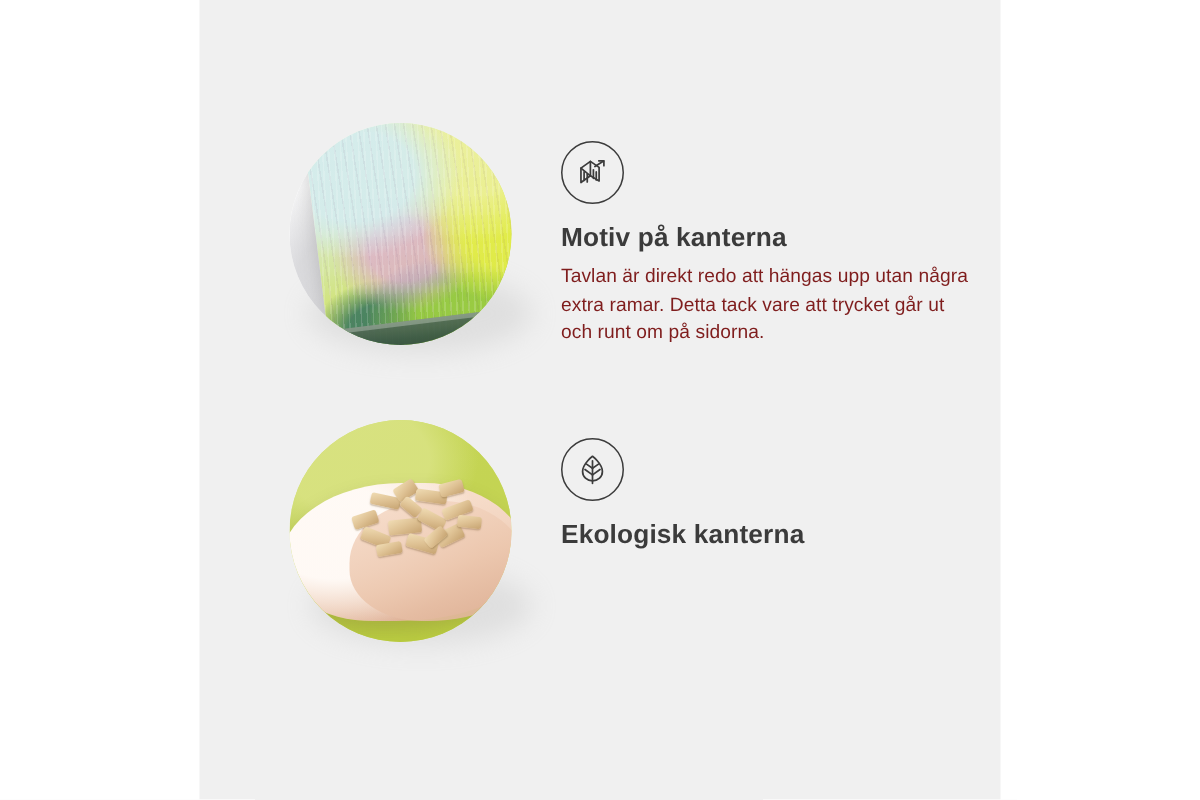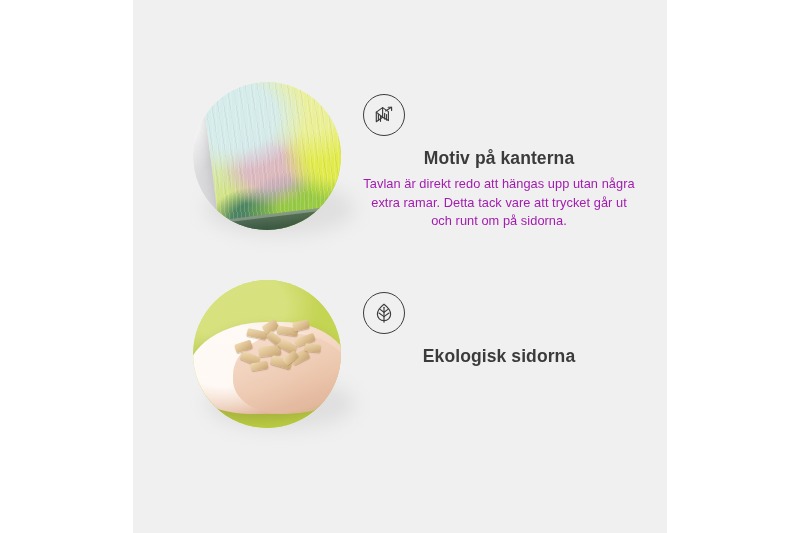--- a/index.html
+++ b/index.html
@@ -167,24 +167,23 @@
     width: 92px;
     height: 58px;
   }
   .chip {
     position: absolute;
     border-radius: 2px;
     background: linear-gradient(160deg, #f0dcb4 0%, #dec193 50%, #c6a371 100%);
     box-shadow: 0 1px 1px rgba(120,90,45,.35);
   }
   .text-block {
-    margin-left: 22px;
+    margin-left: 33px;
     padding-top: 12px;
     width: 272px;
-    text-align: center;
   }
 
   
   .icon-circle {
     width: 42px;
     height: 42px;
     border-radius: 50%;
     border: 1.6px solid #3c3c3c;
     display: flex;
     align-items: center;
@@ -199,21 +198,21 @@
     font-size: 17.5px;
     font-weight: 600;
     color: #3b3b3b;
     letter-spacing: .1px;
     line-height: 1.2;
   }
   .feature-desc {
     margin: 6px 0 0 0;
     font-size: 12.8px;
     line-height: 1.45;
-    color: #a21caf;
+    color: #7f1d1d;
     letter-spacing: .05px;
   }
 </style>
 </head>
 <body>
 
 <div class="page">
   <div class="canvas-area">
 
     <div class="media-shadow shadow-one"></div>
@@ -282,18 +281,18 @@
         <div class="icon-circle">
           <svg width="24" height="24" viewBox="0 0 24 24" fill="none" stroke="#3c3c3c" stroke-width="1.15" stroke-linecap="round" stroke-linejoin="round">
             <path d="M12 3.2 C12 3.2 5.4 8.2 5.4 13.3 C5.4 16.9 8.3 19.6 12 19.6 C15.7 19.6 18.6 16.9 18.6 13.3 C18.6 8.2 12 3.2 12 3.2 Z"></path>
             <path d="M12 6.2 L12 21.2"></path>
             <path d="M12 11.2 L8.0 8.4"></path>
             <path d="M12 11.2 L16.0 8.4"></path>
             <path d="M12 15.6 L7.0 12.0"></path>
             <path d="M12 15.6 L17.0 12.0"></path>
           </svg>
         </div>
-        <h2 class="feature-title">Ekologisk sidorna</h2>
+        <h2 class="feature-title">Ekologisk kanterna</h2>
       </div>
     </div>
 
   </div>
 </div>
 
 </body></html>

